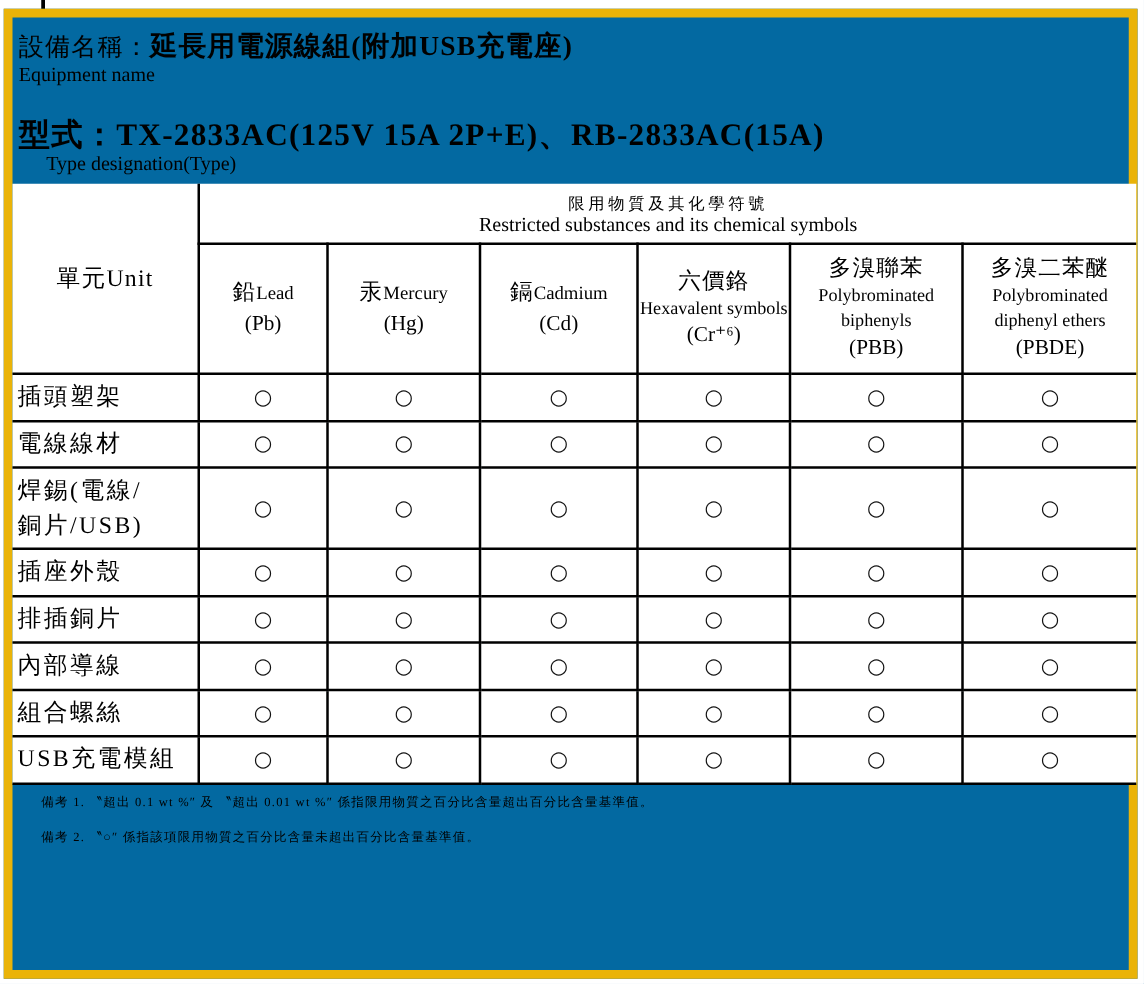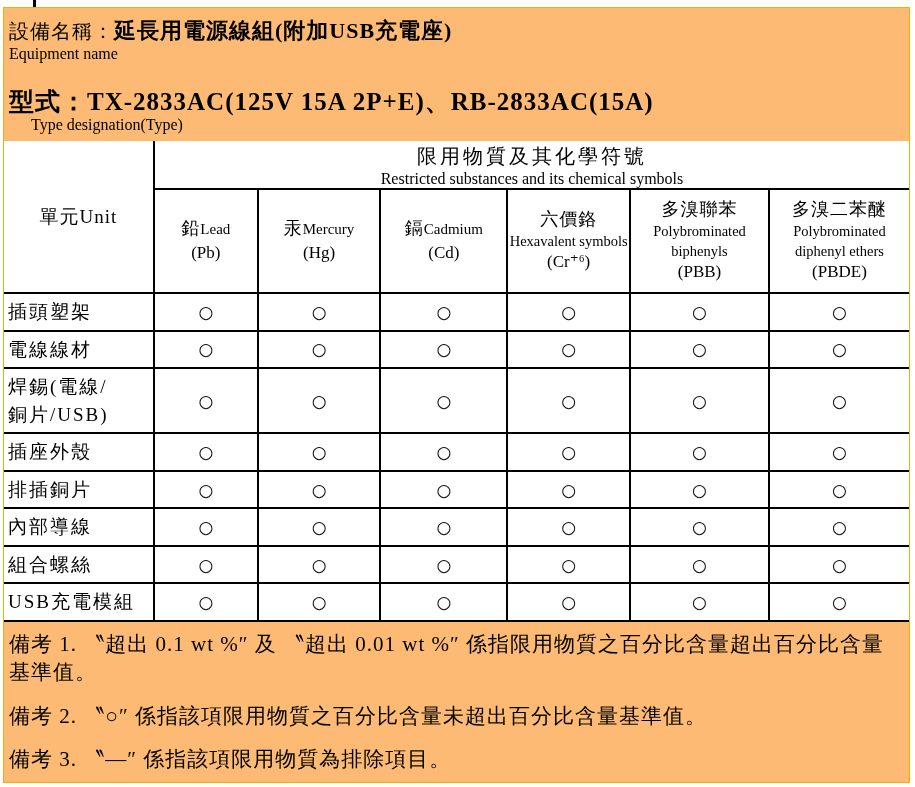--- a/index.html
+++ b/index.html
@@ -6,21 +6,21 @@
   html, body { margin: 0; padding: 0; background: #ffffff; }
   body {
     width: 915px; height: 787px;
     font-family: "Liberation Serif", "DejaVu Serif", serif;
     color: #000;
   }
   .page { position: relative; width: 915px; height: 787px; background: #fff; overflow: hidden; }
   .reg-tick { position: absolute; left: 33px; top: 0; width: 3px; height: 9px; background: #000; }
   .sheet {
     position: absolute; left: 3px; top: 7px; right: 5px; bottom: 4px;
-    border: 1px solid #eab308; background: #fdba74;
+    border: 7px solid #eab308; background: #0369a1;
   }
 
   
   .title-block { height: 133px; padding: 10px 0 0 5px; }
   .line-zh1 { font-size: 20px; line-height: 26px; letter-spacing: 1px; }
   .line-zh1 .label { font-weight: normal; }
   .line-zh1 .value { font-weight: bold; font-size: 22px; }
   .line-en1 { font-size: 16px; line-height: 20px; margin-top: 0px; }
   .line-zh2 { font-size: 25px; font-weight: bold; letter-spacing: 1px; margin-top: 24px; line-height: 27px; }
   .line-en2 { font-size: 16px; line-height: 20px; padding-left: 6px; margin-left: 16px; }
@@ -33,21 +33,21 @@
   table.rohs th, table.rohs td {
     border: 2px solid #000; padding: 0; text-align: center; vertical-align: middle;
     font-weight: normal; background: #fff;
   }
   
   table.rohs tr > *:first-child { border-left: none; }
   table.rohs tr > *:last-child  { border-right: none; }
   table.rohs thead tr:first-child > * { border-top: none; }
 
   .unit-head { font-size: 19px; letter-spacing: 1px; }
-  .restricted-head .zh { display: block; font-size: 20px; letter-spacing: 3px; padding-top: 2px; }
+  .restricted-head .zh { display: block; font-size: 13px; letter-spacing: 3px; padding-top: 2px; }
   .restricted-head .en { display: block; font-size: 16px; }
   th.col-head { line-height: 1.35; padding: 4px 2px; }
   .col-zh { font-size: 18px; letter-spacing: 1px; font-family: Liberation Mono, monospace; }
   .col-en { font-size: 15px; }
   .col-sym { display: block; font-size: 17px; }
   th.col-head.stacked .col-zh { display: block; }
   th.col-head.stacked .col-en { display: block; font-size: 14.5px; }
 
   tbody th.unit-cell {
     text-align: left; font-size: 19px; letter-spacing: 2px;
@@ -55,21 +55,21 @@
   }
   tbody tr { height: 32px; }
   td.value-cell {
     font-family: "DejaVu Sans", sans-serif;
     font-size: 17px; color: #111;
   }
 
   
   .notes { padding: 8px 6px 0 5px; }
   .notes p {
-    margin: 0 0 15px 0; font-size: 21px; line-height: 1.35; letter-spacing: 1px;
+    margin: 0 0 15px 18px; font-size: 10px; line-height: 1.35; letter-spacing: 1px;
   }
 </style>
 </head>
 <body>
 
 <div class="page">
   <div class="reg-tick"></div>
   <div class="sheet">
 
     <div class="title-block">
@@ -202,17 +202,16 @@
             <td class="value-cell">○</td>
             <td class="value-cell">○</td>
             <td class="value-cell">○</td>
           </tr>
         </tbody>
     </table>
 
     <div class="notes">
       <p>備考 1. 〝超出 0.1 wt %″ 及 〝超出 0.01 wt %″ 係指限用物質之百分比含量超出百分比含量基準值。</p>
       <p>備考 2. 〝○″ 係指該項限用物質之百分比含量未超出百分比含量基準值。</p>
-      <p>備考 3. 〝—″ 係指該項限用物質為排除項目。</p>
     </div>
 
   </div>
 </div>
 
 </body></html>

